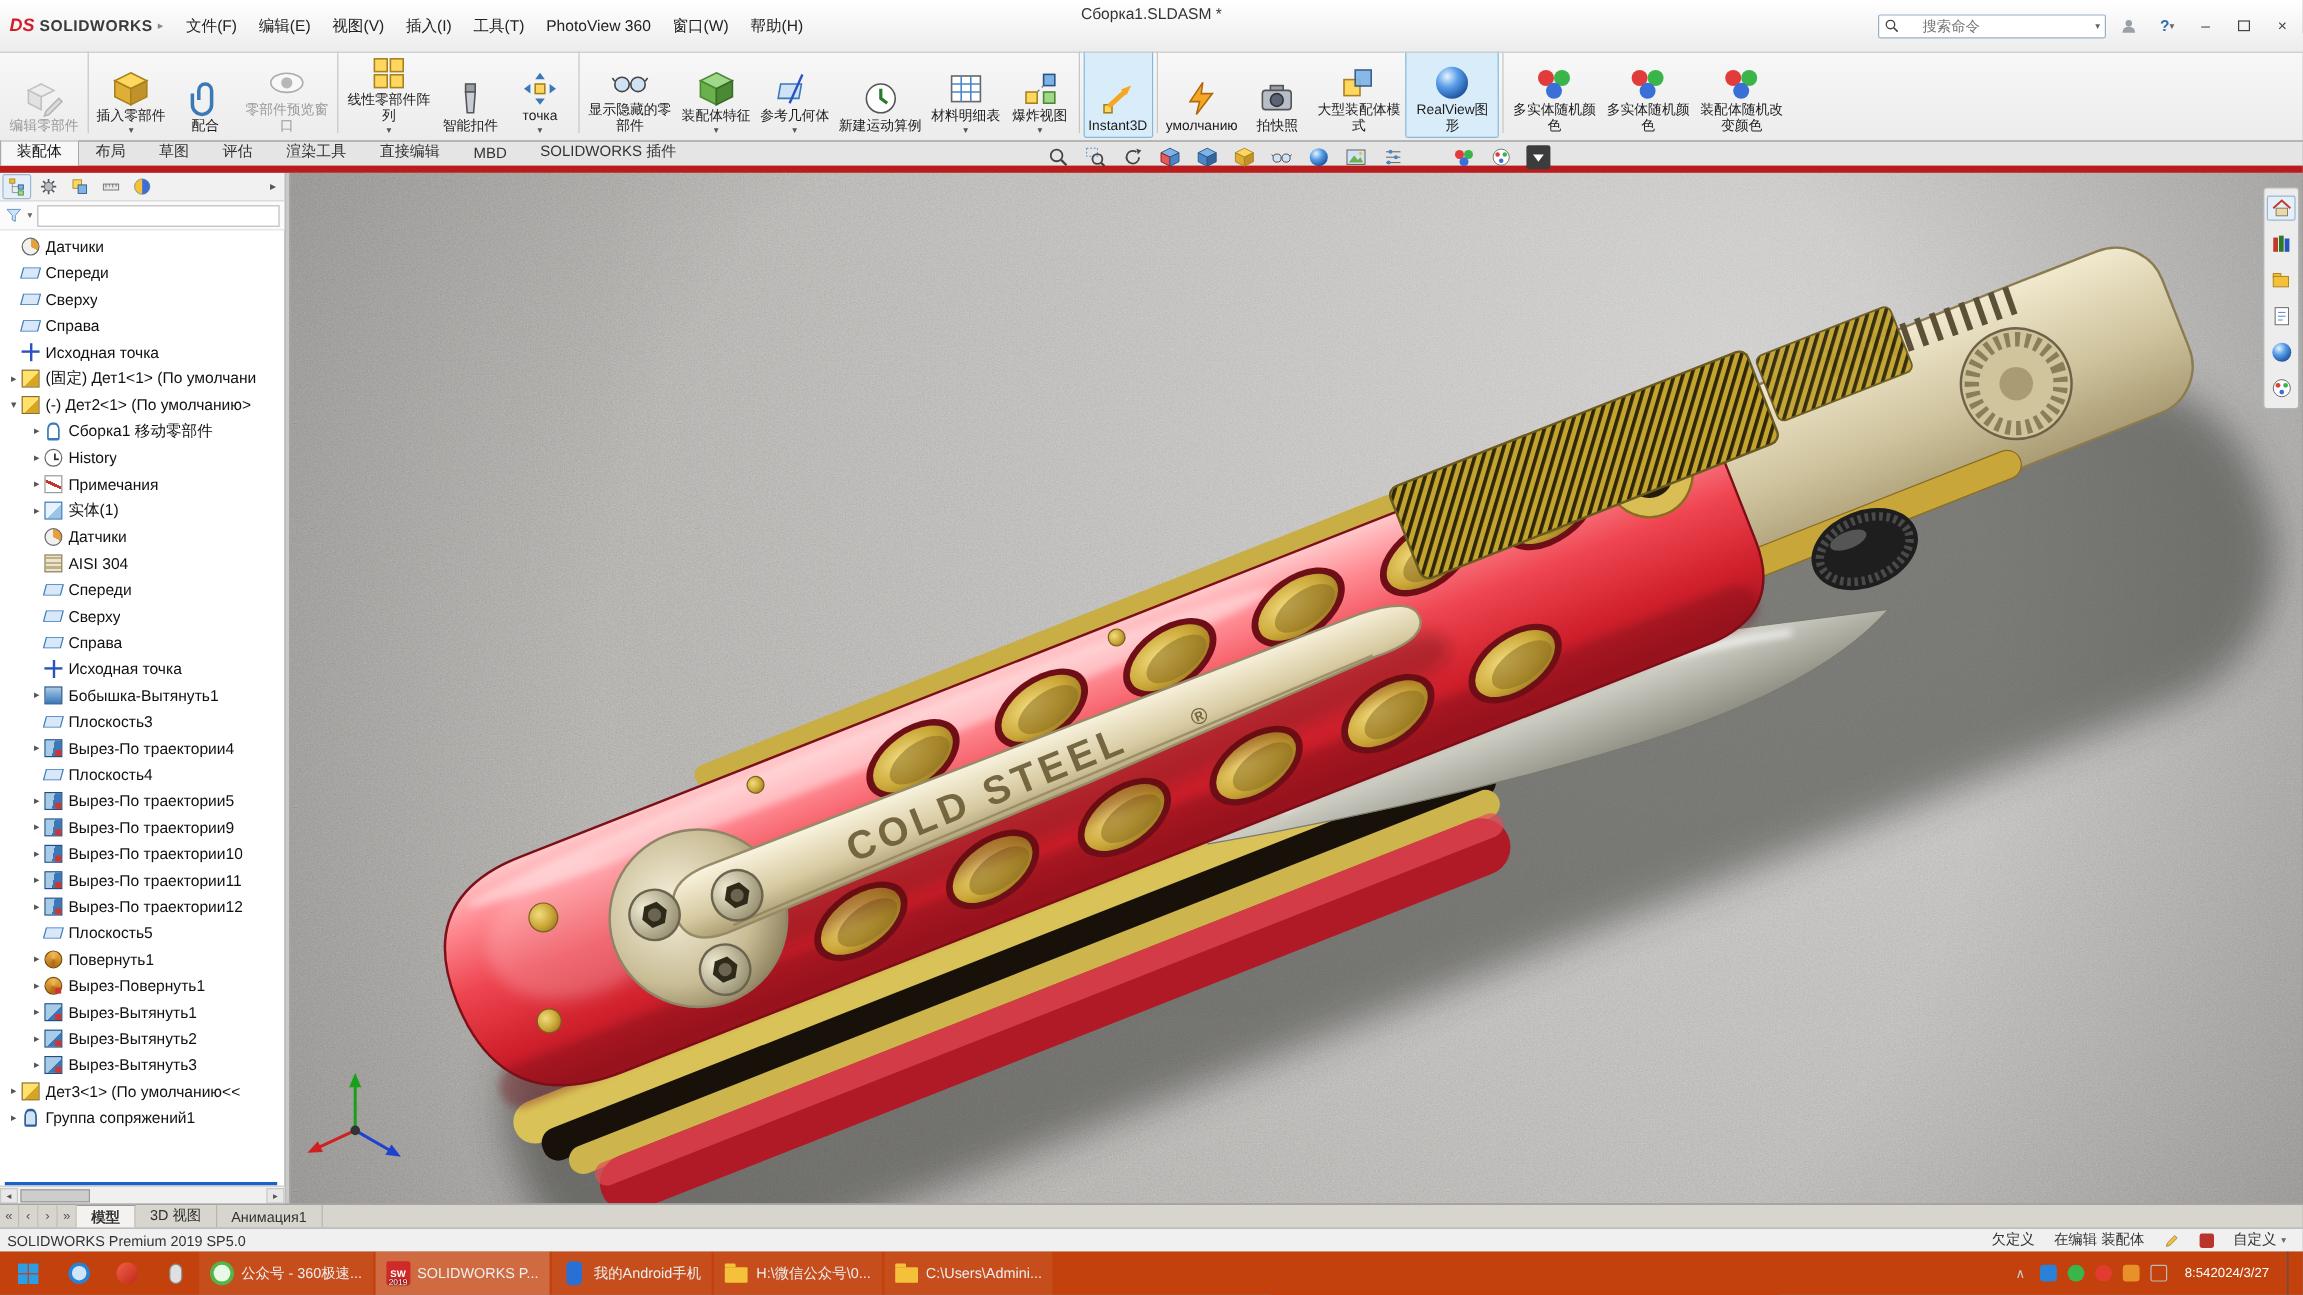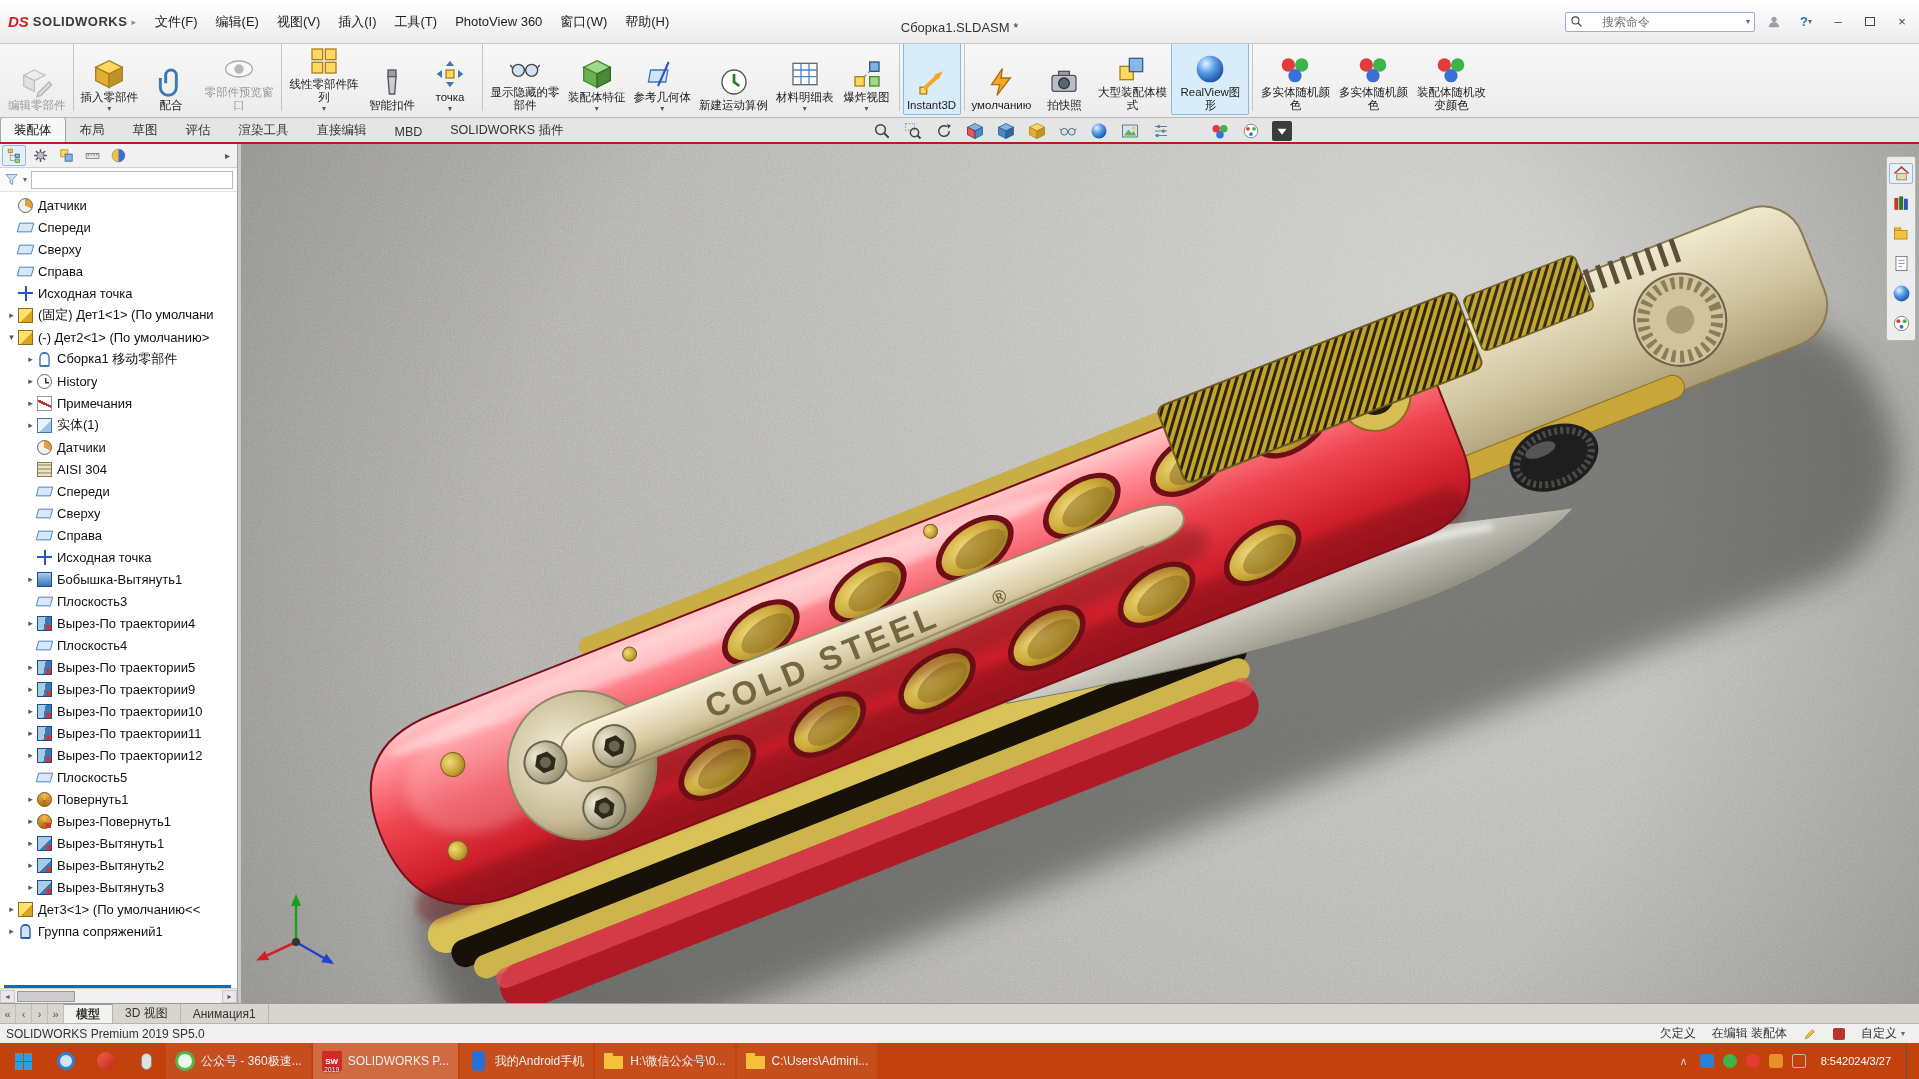--- a/index.html
+++ b/index.html
@@ -5,41 +5,41 @@
 *{margin:0;padding:0;box-sizing:border-box}
 html,body{width:1919px;height:1079px;overflow:hidden;font-family:"Liberation Sans","DejaVu Sans",sans-serif;background:#888}
 
 #titlebar{position:absolute;left:0;top:0;width:1919px;height:44px;background:linear-gradient(#ffffff,#ececec);border-bottom:1px solid #c8c8c8;display:flex;align-items:center;font-size:13px;color:#222;z-index:30}
 .logo{display:flex;align-items:center;gap:4px;padding:0 10px 0 8px}
 .logo-ds{color:#d21e2b;font-weight:bold;font-style:italic;font-size:15px}
 .logo-sw{font-weight:bold;letter-spacing:.5px;color:#3a3a3a;font-size:13px}
 .logo-arrow{color:#888;font-size:9px}
 .menus{display:flex;align-items:center}
 .menu-item{padding:4px 9px;cursor:default;white-space:nowrap}
-#win-title{position:absolute;left:50%;transform:translateX(-50%);top:20px;font-size:13px;color:#333;white-space:nowrap}
+#win-title{position:absolute;left:50%;transform:translateX(-50%);top:4px;font-size:13px;color:#333;white-space:nowrap}
 .tb-right{margin-left:auto;display:flex;align-items:center;gap:6px;padding-right:4px}
 .searchbox{display:flex;align-items:center;border:1px solid #9ab0c8;background:#fff;height:20px;width:190px;border-radius:2px;padding:0 4px;gap:19px}
 .searchbox input{border:none;outline:none;flex:1;font-size:12px;color:#444;min-width:10px;background:transparent}
 .searchbox svg{width:13px;height:13px}
 .s-caret{font-size:8px;color:#666}
 .tbtn{width:26px;height:22px;display:flex;align-items:center;justify-content:center;color:#444;font-size:13px}
 .maxbox{width:10px;height:9px;border:1.5px solid #444}
 .helpwrap{display:flex;align-items:center;font-weight:bold;color:#2a6fb0}
 
 #ribbon{position:absolute;left:0;top:28px;width:1919px;height:90px;background:linear-gradient(#fafafa,#ececec);border-bottom:1px solid #b9b9b9;display:flex;align-items:stretch;padding:3px 4px 2px 4px;z-index:25}
 .rbtn{min-width:58px;max-width:78px;display:flex;flex-direction:column;align-items:center;justify-content:flex-end;padding:3px 3px 1px;border:1px solid transparent;border-radius:2px;cursor:default}
 .ric{width:32px;height:32px;flex:0 0 32px}
 .rlabel{font-size:11.5px;line-height:13px;text-align:center;color:#1c1c1c;margin-top:1px;word-break:break-all}
 .rcaret{font-size:8px;color:#555;line-height:8px;margin-top:1px}
 .rbtn.disabled .ric{filter:grayscale(1);opacity:.45}
 .rbtn.disabled .rlabel{color:#999}
 .rbtn.active{background:#d9ecf9;border-color:#86b9dd}
 .rbtn.sep{min-width:1px;max-width:1px;width:1px;padding:0;margin:4px 3px;background:#c6c6c6;border:none}
 
-#tabrow{position:absolute;left:0;top:118px;width:1919px;height:26px;background:#e5e5e5;border-bottom:2px solid #b91c1c;display:flex;align-items:flex-end;z-index:20}
+#tabrow{position:absolute;left:0;top:118px;width:1919px;height:26px;background:#e5e5e5;border-bottom:6px solid #b91c1c;display:flex;align-items:flex-end;z-index:20}
 .ctab{padding:4px 13px 3px;font-size:12.5px;color:#333;border:1px solid transparent;border-bottom:none;white-space:nowrap;cursor:default}
 .ctab.active{background:#f7f7f7;border-color:#a8a8a8;border-radius:3px 3px 0 0;color:#111}
 #headsup{position:absolute;left:872px;top:3px;display:flex;align-items:center;gap:11px}
 .hicon{width:20px;height:20px;display:flex;align-items:center;justify-content:center;color:#444;border-radius:2px;cursor:default}
 .hicon svg{width:18px;height:18px}
 .hicon.dark{background:#3c3c3c;color:#fff}
 .hicon.gap{margin-left:28px}
 
 #sidebar{position:absolute;left:0;top:144px;width:238px;height:859px;background:#fff;border-right:1px solid #a0a0a0;z-index:10;display:flex;flex-direction:column}
 #panel-tabs{height:24px;background:#f1f1f1;border-bottom:1px solid #cfcfcf;display:flex;align-items:center;padding:0 2px;gap:2px}

